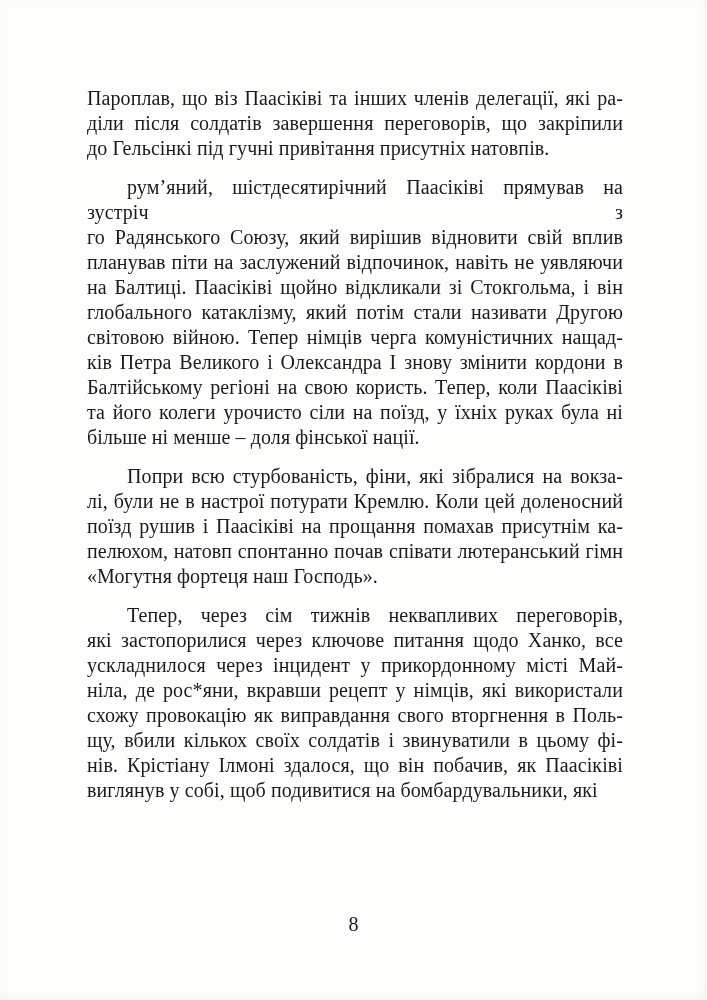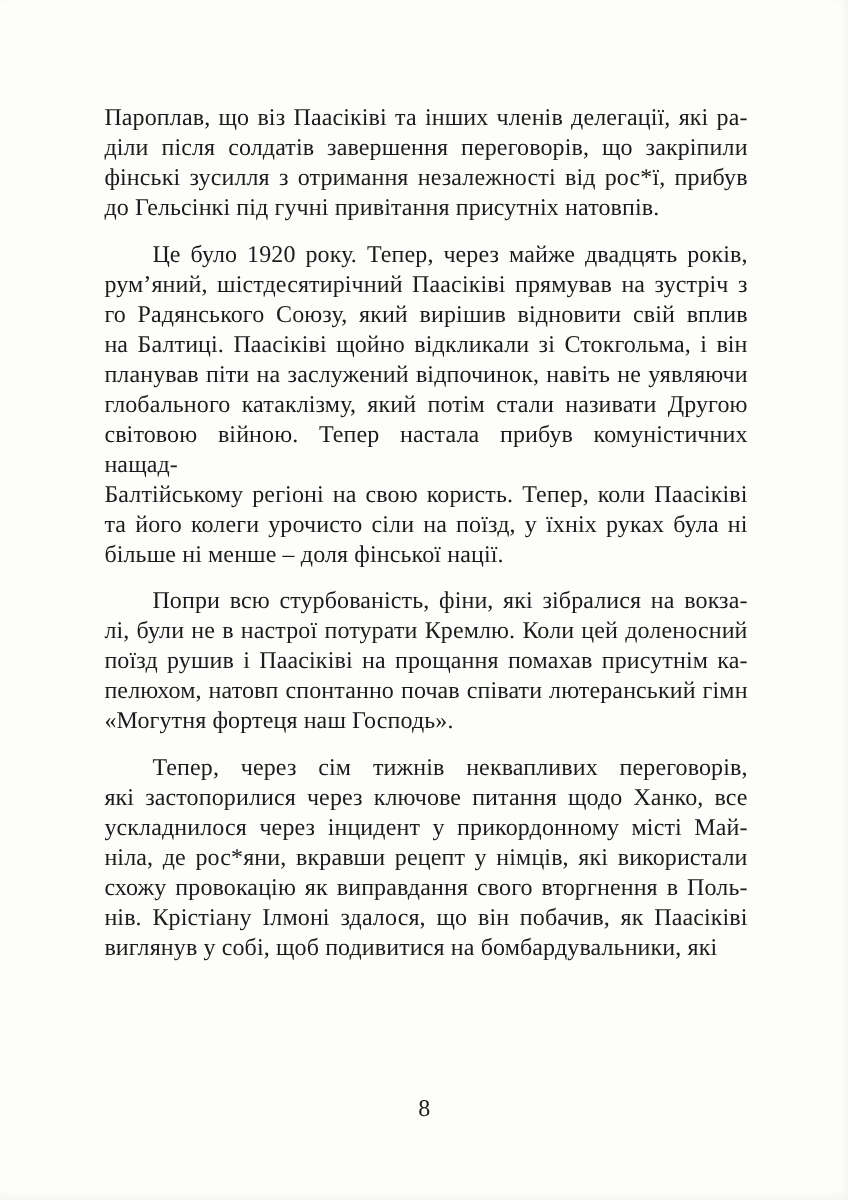--- a/index.html
+++ b/index.html
@@ -57,46 +57,46 @@
   }
 </style>
 </head>
 <body>
 
 <div class="page">
   <div class="text-block">
       <div class="paragraph">
         <div class="text-line">Пароплав, що віз Паасіківі та інших членів делегації, які ра-</div>
         <div class="text-line">діли після солдатів завершення переговорів, що закріпили</div>
-        <div class="text-line">фінські зусилля з отримання незалежності від рос*ї, прибув</div>
         <div class="text-line last">до Гельсінкі під гучні привітання присутніх натовпів.</div>
       </div>
       <div class="paragraph indent">
-        <div class="text-line">Це було 1920 року. Тепер, через майже двадцять років,</div>
         <div class="text-line">рум’яний, шістдесятирічний Паасіківі прямував на зустріч з</div>
         <div class="text-line">го Радянського Союзу, який вирішив відновити свій вплив</div>
+        <div class="text-line">планував піти на заслужений відпочинок, навіть не уявляючи</div>
         <div class="text-line">на Балтиці. Паасіківі щойно відкликали зі Стокгольма, і він</div>
-        <div class="text-line">планував піти на заслужений відпочинок, навіть не уявляючи</div>
         <div class="text-line">глобального катаклізму, який потім стали називати Другою</div>
-        <div class="text-line">світовою війною. Тепер настала прибув комуністичних нащад-</div>
+        <div class="text-line">світовою війною. Тепер німців черга комуністичних нащад-</div>
+        <div class="text-line">ків Петра Великого і Олександра I знову змінити кордони в</div>
         <div class="text-line">Балтійському регіоні на свою користь. Тепер, коли Паасіківі</div>
         <div class="text-line">та його колеги урочисто сіли на поїзд, у їхніх руках була ні</div>
         <div class="text-line last">більше ні менше – доля фінської нації.</div>
       </div>
       <div class="paragraph indent">
         <div class="text-line">Попри всю стурбованість, фіни, які зібралися на вокза-</div>
         <div class="text-line">лі, були не в настрої потурати Кремлю. Коли цей доленосний</div>
         <div class="text-line">поїзд рушив і Паасіківі на прощання помахав присутнім ка-</div>
         <div class="text-line">пелюхом, натовп спонтанно почав співати лютеранський гімн</div>
         <div class="text-line last">«Могутня фортеця наш Господь».</div>
       </div>
       <div class="paragraph indent">
         <div class="text-line">Тепер, через сім тижнів неквапливих переговорів,</div>
         <div class="text-line">які застопорилися через ключове питання щодо Ханко, все</div>
         <div class="text-line">ускладнилося через інцидент у прикордонному місті Май-</div>
         <div class="text-line">ніла, де рос*яни, вкравши рецепт у німців, які використали</div>
         <div class="text-line">схожу провокацію як виправдання свого вторгнення в Поль-</div>
+        <div class="text-line">щу, вбили кількох своїх солдатів і звинуватили в цьому фі-</div>
         <div class="text-line">нів. Крістіану Ілмоні здалося, що він побачив, як Паасіківі</div>
         <div class="text-line last">виглянув у собі, щоб подивитися на бомбардувальники, які</div>
       </div>
     </div>
   <div class="page-number">8</div>
 </div>
 
 </body></html>

